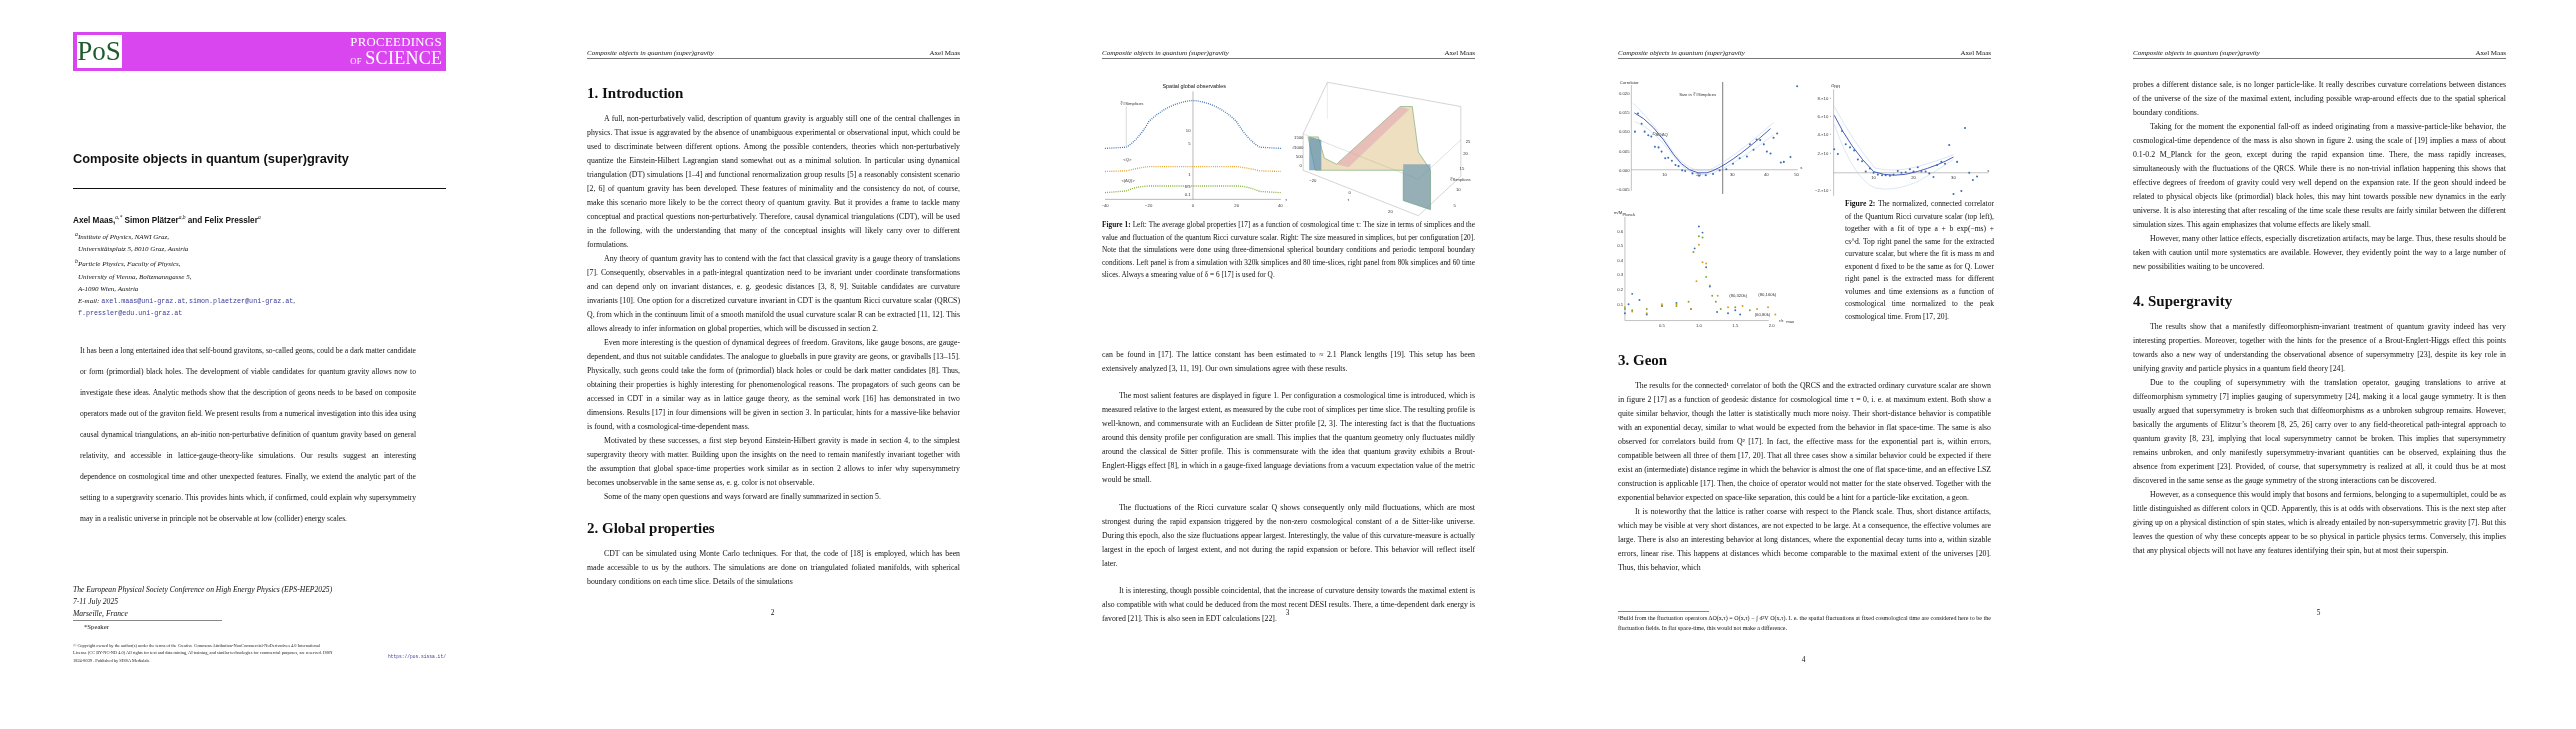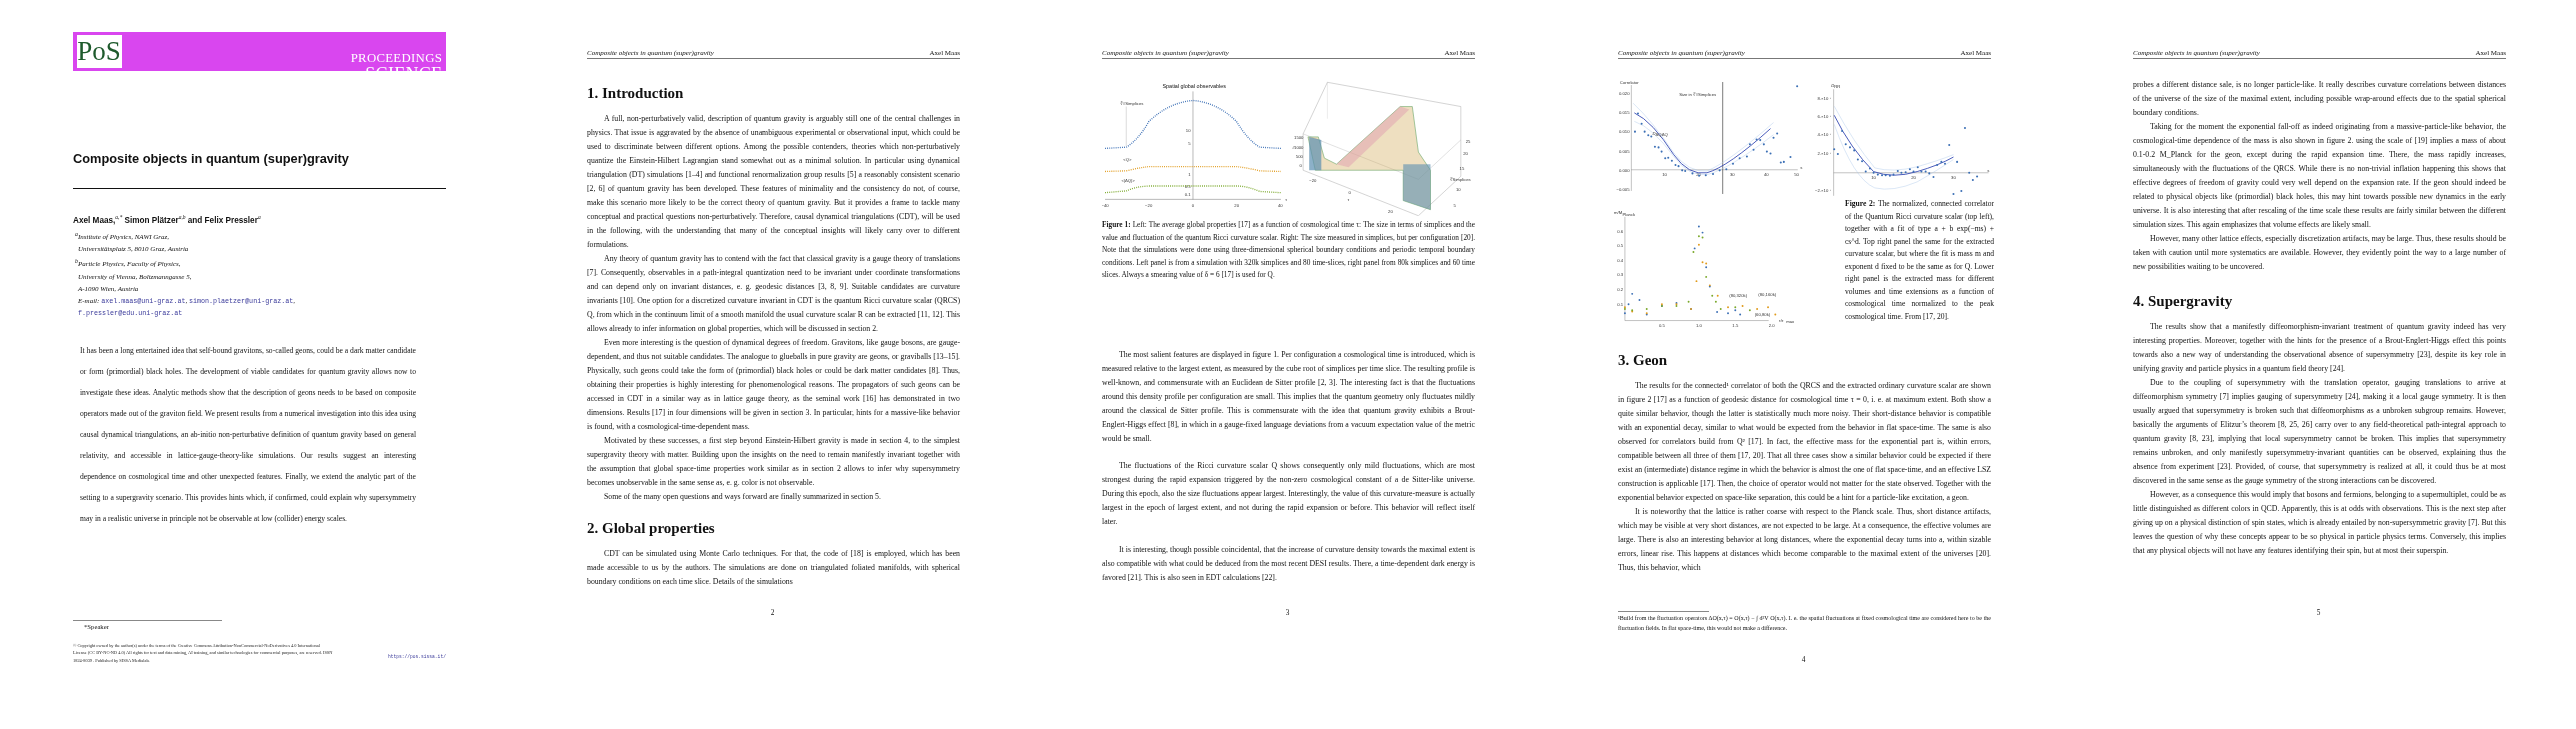--- a/index.html
+++ b/index.html
@@ -12,21 +12,21 @@
   .pnum { position: absolute; top: 608px; left: 0; width: 100%; text-align: center; font-size: 7.3px; }
   p.body { font-size: 7.8px; line-height: 14px; text-align: justify; text-indent: 17px; }
   p.noind { text-indent: 0; }
   h2.sec { font-size: 15px; font-weight: bold; margin: 13.4px 0 9.7px; }
   .caption { font-size: 7.3px; line-height: 12.5px; text-align: justify; }
   .caption b { font-weight: bold; }
 
   
   #p1 .logo { position: absolute; top: 32px; left: 73px; width: 373px; height: 39px; background: #d946ef; }
   #p1 .logo .mark { position: absolute; left: 3.6px; top: 3px; width: 45px; height: 33px; background: #fff; color: #1e5a2c; font-size: 27px; line-height: 33px; text-align: center; font-family: "Liberation Serif", serif; }
-  #p1 .logo .pname { position: absolute; right: 3.6px; top: 2.4px; color: #fff; text-align: center; font-size: 12.8px; line-height: 16px; letter-spacing: 0.3px; margin-top: 16px; }
+  #p1 .logo .pname { position: absolute; right: 3.6px; top: 2.4px; color: #fff; text-align: left; font-size: 12.8px; line-height: 16px; letter-spacing: 0.3px; }
   #p1 .logo .pname .of { font-size: 8.5px; }
   #p1 .logo .pname .sci { font-size: 18px; }
   #p1 .title { position: absolute; top: 151px; left: 73px; font-family: "Liberation Sans", sans-serif; font-weight: bold; font-size: 12.8px; }
   #p1 .rule { position: absolute; top: 188px; left: 73px; width: 373px; border-top: 0.9px solid #111; }
   #p1 .authors { position: absolute; top: 214px; left: 73px; font-family: "Liberation Sans", sans-serif; font-weight: bold; font-size: 8.2px; }
   #p1 .authors sup { font-family: "Liberation Serif", serif; font-style: italic; font-weight: normal; font-size: 5.5px; }
   #p1 .affil { position: absolute; top: 228px; left: 75px; font-size: 7px; line-height: 12px; font-style: italic; }
   #p1 .affil .email { font-family: "Liberation Mono", monospace; font-style: normal; color: #3a3a9a; font-size: 6.7px; }
   #p1 .abstract { position: absolute; top: 340px; left: 80px; width: 336px; font-size: 7.6px; line-height: 21px; text-align: justify; }
   #p1 .conf { position: absolute; top: 584px; left: 73px; font-style: italic; font-size: 7.6px; line-height: 12px; }
@@ -63,20 +63,25 @@
   <div class="affil">
     <div><sup>a</sup><span>Institute of Physics, NAWI Graz,</span></div>
     <div style="padding-left:3px">Universitätsplatz 5, 8010 Graz, Austria</div>
     <div><sup>b</sup><span>Particle Physics, Faculty of Physics,</span></div>
     <div style="padding-left:3px">University of Vienna, Boltzmanngasse 5,</div>
     <div style="padding-left:3px">A-1090 Wien, Austria</div>
     <div style="padding-left:3px"><span>E-mail:</span> <span class="email">axel.maas@uni-graz.at</span>, <span class="email">simon.plaetzer@uni-graz.at</span>,</div>
     <div style="padding-left:3px"><span class="email">f.pressler@edu.uni-graz.at</span></div>
   </div>
   <div class="abstract">It has been a long entertained idea that self-bound gravitons, so-called geons, could be a dark matter candidate or form (primordial) black holes. The development of viable candidates for quantum gravity allows now to investigate these ideas. Analytic methods show that the description of geons needs to be based on composite operators made out of the graviton field. We present results from a numerical investigation into this idea using causal dynamical triangulations, an ab-initio non-perturbative definition of quantum gravity based on general relativity, and accessible in lattice-gauge-theory-like simulations. Our results suggest an interesting dependence on cosmological time and other unexpected features. Finally, we extend the analytic part of the setting to a supergravity scenario. This provides hints which, if confirmed, could explain why supersymmetry may in a realistic universe in principle not be observable at low (collider) energy scales.</div>
+  <div class="conf">
+    <div>The European Physical Society Conference on High Energy Physics (EPS-HEP2025)</div>
+    <div>7-11 July 2025</div>
+    <div>Marseille, France</div>
+  </div>
   <div class="fnrule"></div>
   <div class="fn">*Speaker</div>
   <div class="copy">© Copyright owned by the author(s) under the terms of the Creative Commons Attribution-NonCommercial-NoDerivatives 4.0 International License (CC BY-NC-ND 4.0) All rights for text and data mining, AI training, and similar technologies for commercial purposes, are reserved. ISSN 1824-8039 . Published by SISSA Medialab.</div>
   <div class="posurl">https://pos.sissa.it/</div>
 </div>
 
 <div class="page" id="p2" style="left:515px;">
   <div class="runhead">
       <span class="t">Composite objects in quantum (super)gravity</span>
       <span>Axel Maas</span>
@@ -151,20 +156,21 @@
       <text class="axis-lbl" x="284" y="125">20</text>
       <text class="axis-lbl" x="288" y="105">25</text>
       <text class="axis-lbl" x="262" y="168">∛Simplices</text>
     </svg>
   </div>
 
   <div class="inner" style="top:219px;">
     <div class="caption"><b>Figure 1:</b><span> Left: The average global properties [17] as a function of cosmological time τ: The size in terms of simplices and the value and fluctuation of the quantum Ricci curvature scalar. Right: The size measured in simplices, but per configuration [20]. Note that the simulations were done using three-dimensional spherical boundary conditions and periodic temporal boundary conditions. Left panel is from a simulation with 320k simplices and 80 time-slices, right panel from 80k simplices and 60 time slices. Always a smearing value of δ = 6 [17] is used for Q.</span></div>
   </div>
   <div class="inner" style="top:348px;">
+    <p class="body noind" style="margin-bottom:13.4px">can be found in [17]. The lattice constant has been estimated to ≈ 2.1 Planck lengths [19]. This setup has been extensively analyzed [3, 11, 19]. Our own simulations agree with these results.</p>
     <p class="body" style="margin-bottom:13.4px">The most salient features are displayed in figure 1. Per configuration a cosmological time is introduced, which is measured relative to the largest extent, as measured by the cube root of simplices per time slice. The resulting profile is well-known, and commensurate with an Euclidean de Sitter profile [2, 3]. The interesting fact is that the fluctuations around this density profile per configuration are small. This implies that the quantum geometry only fluctuates mildly around the classical de Sitter profile. This is commensurate with the idea that quantum gravity exhibits a Brout-Englert-Higgs effect [8], in which in a gauge-fixed language deviations from a vacuum expectation value of the metric would be small.</p>
     <p class="body" style="margin-bottom:13.4px">The fluctuations of the Ricci curvature scalar Q shows consequently only mild fluctuations, which are most strongest during the rapid expansion triggered by the non-zero cosmological constant of a de Sitter-like universe. During this epoch, also the size fluctuations appear largest. Interestingly, the value of this curvature-measure is actually largest in the epoch of largest extent, and not during the rapid expansion or before. This behavior will reflect itself later.</p>
     <p class="body">It is interesting, though possible coincidental, that the increase of curvature density towards the maximal extent is also compatible with what could be deduced from the most recent DESI results. There, a time-dependent dark energy is favored [21]. This is also seen in EDT calculations [22].</p>
   </div>
   <div class="pnum">3</div>
 </div>
 
 <div class="page" id="p4" style="left:1546px;">
   <div class="runhead">
       <span class="t">Composite objects in quantum (super)gravity</span>

